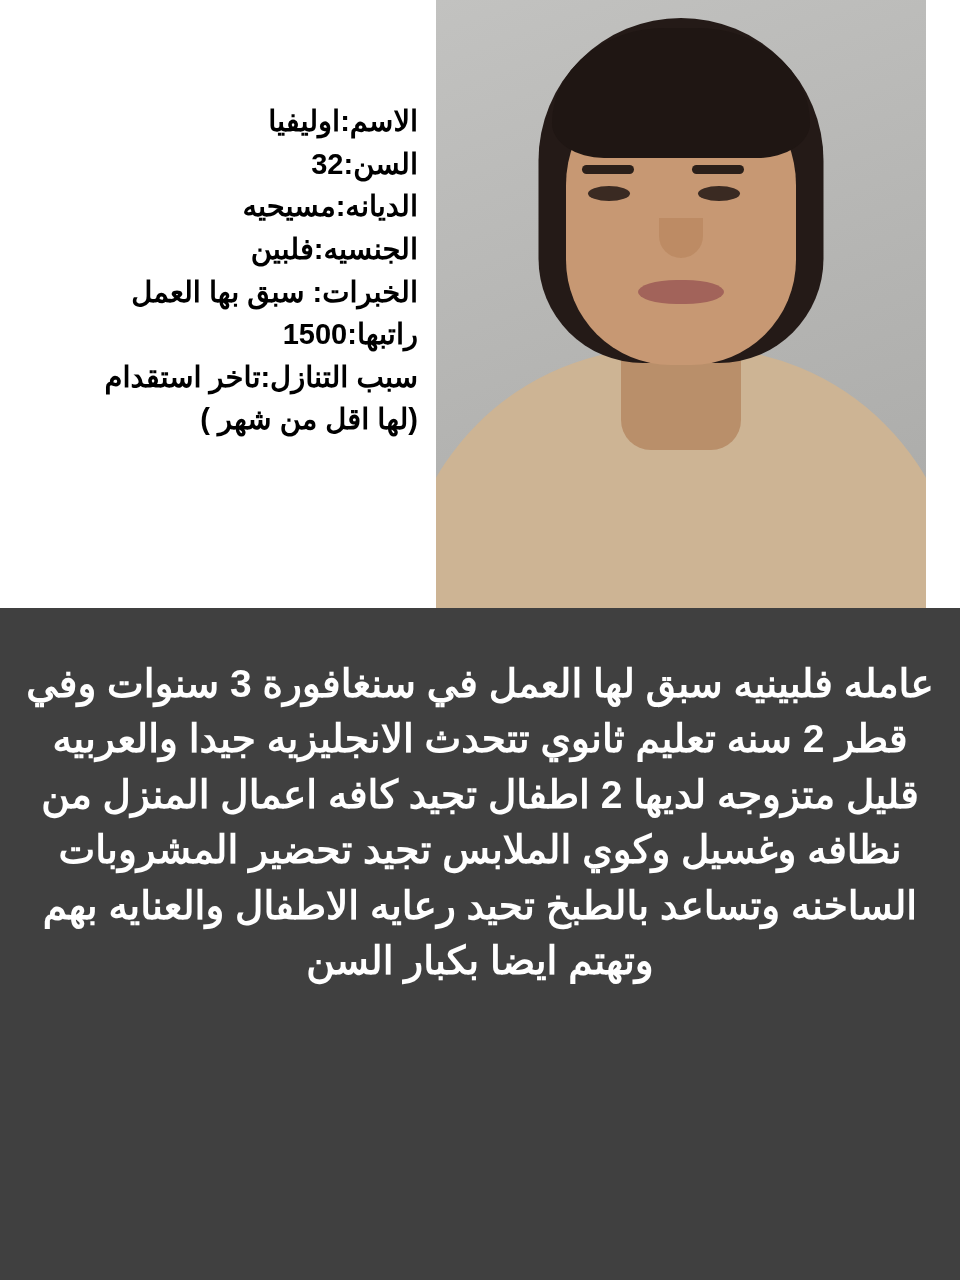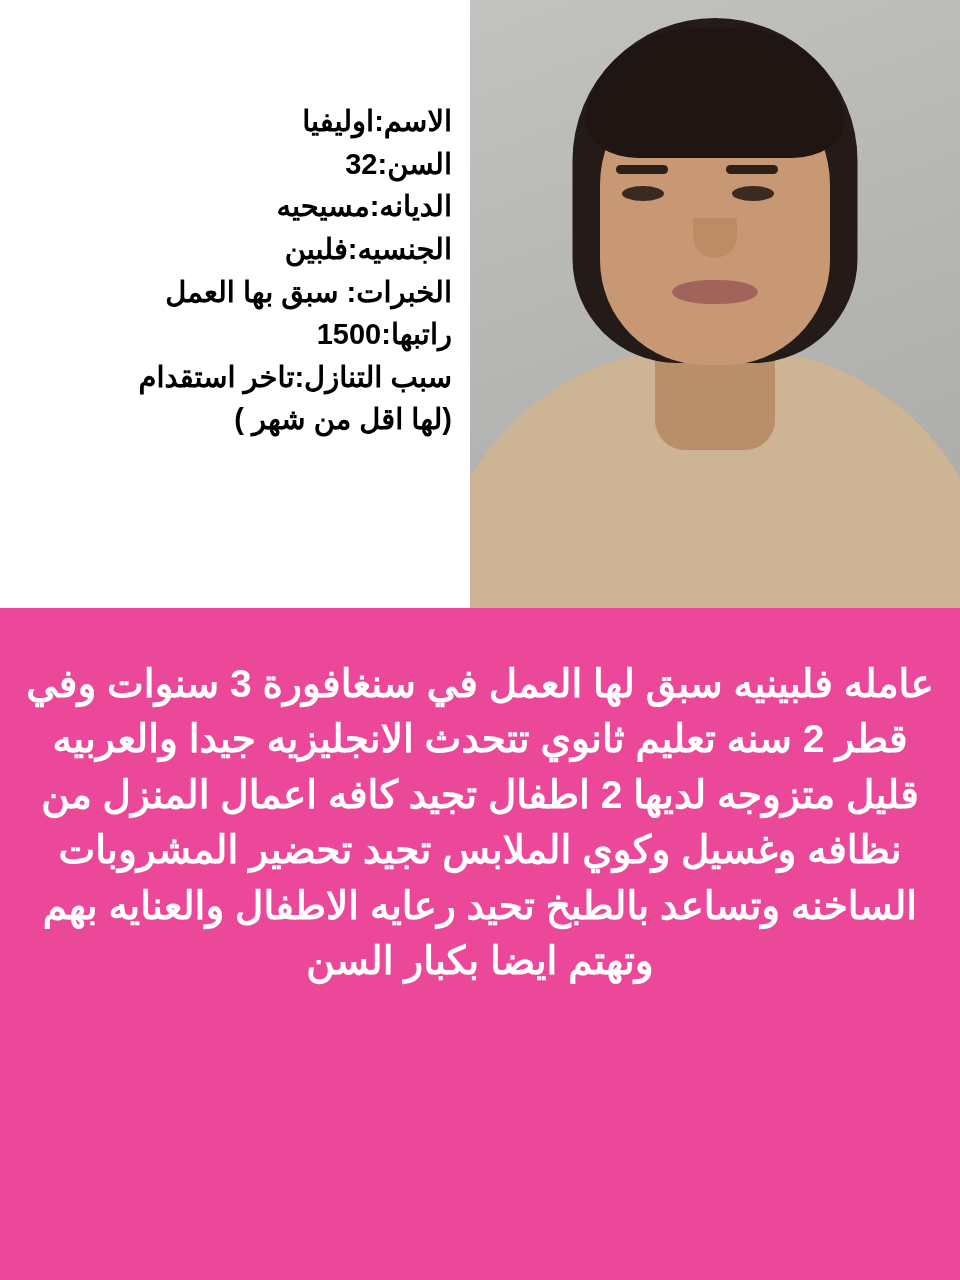--- a/index.html
+++ b/index.html
@@ -27,21 +27,21 @@
   .top-section {
     position: relative;
     width: 100%;
     height: 608px;
     display: flex;
     flex-direction: row;
     background: #ffffff;
   }
 
   .info-panel {
-    width: 470px;
+    width: 436px;
     height: 100%;
     background: #ffffff;
     box-sizing: border-box;
     padding: 100px 18px 10px 14px;
     direction: rtl;
     text-align: right;
   }
 
   .info-line {
     font-family: "Liberation Sans", sans-serif;
@@ -157,21 +157,21 @@
     transform: translateX(-50%);
     width: 86px;
     height: 24px;
     background: #a2635a;
     border-radius: 45px / 14px;
   }
 
   
   .desc-section {
     flex: 1;
-    background: #ec4899;
+    background: #404040;
     box-sizing: border-box;
     padding: 48px 14px 12px 14px;
     direction: rtl;
     text-align: center;
     position: relative;
   }
 
   .desc-text {
     font-family: "Liberation Sans", sans-serif;
     font-weight: bold;

